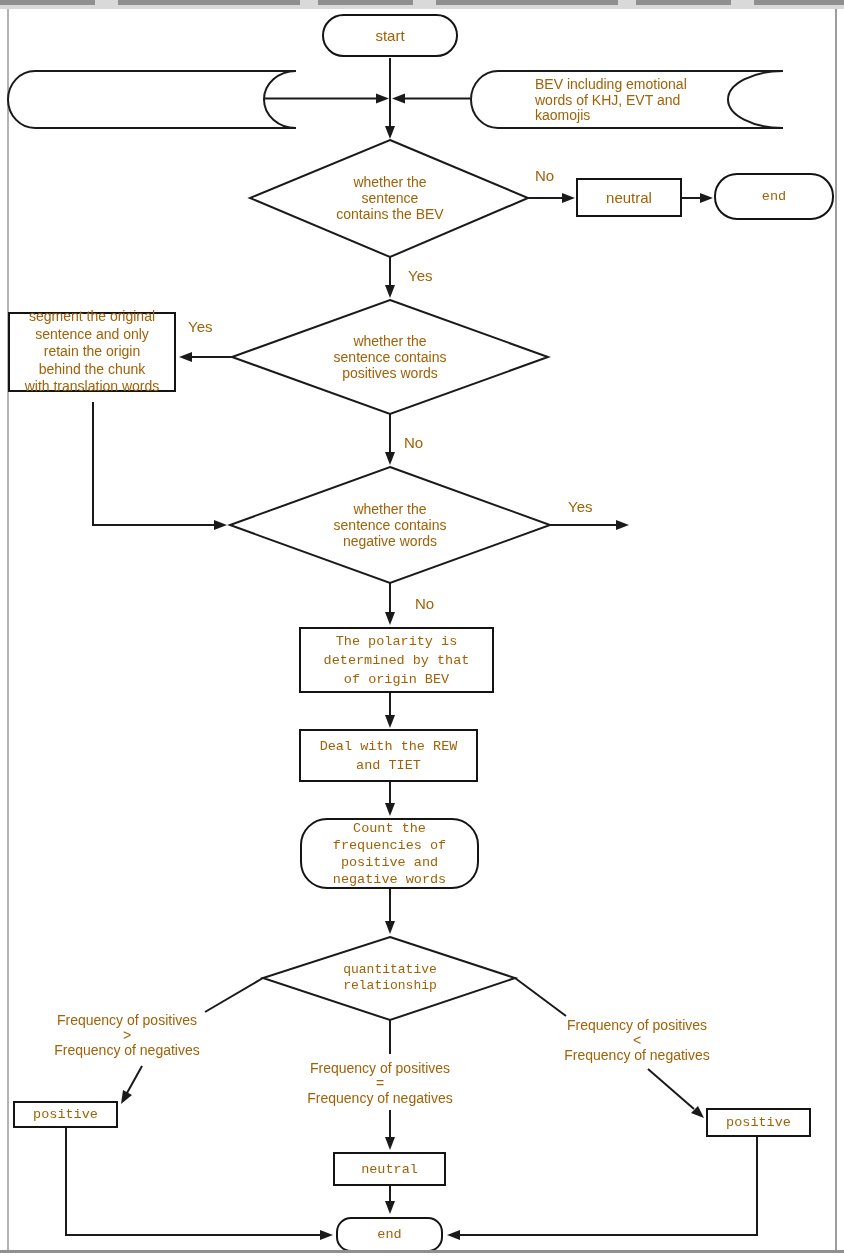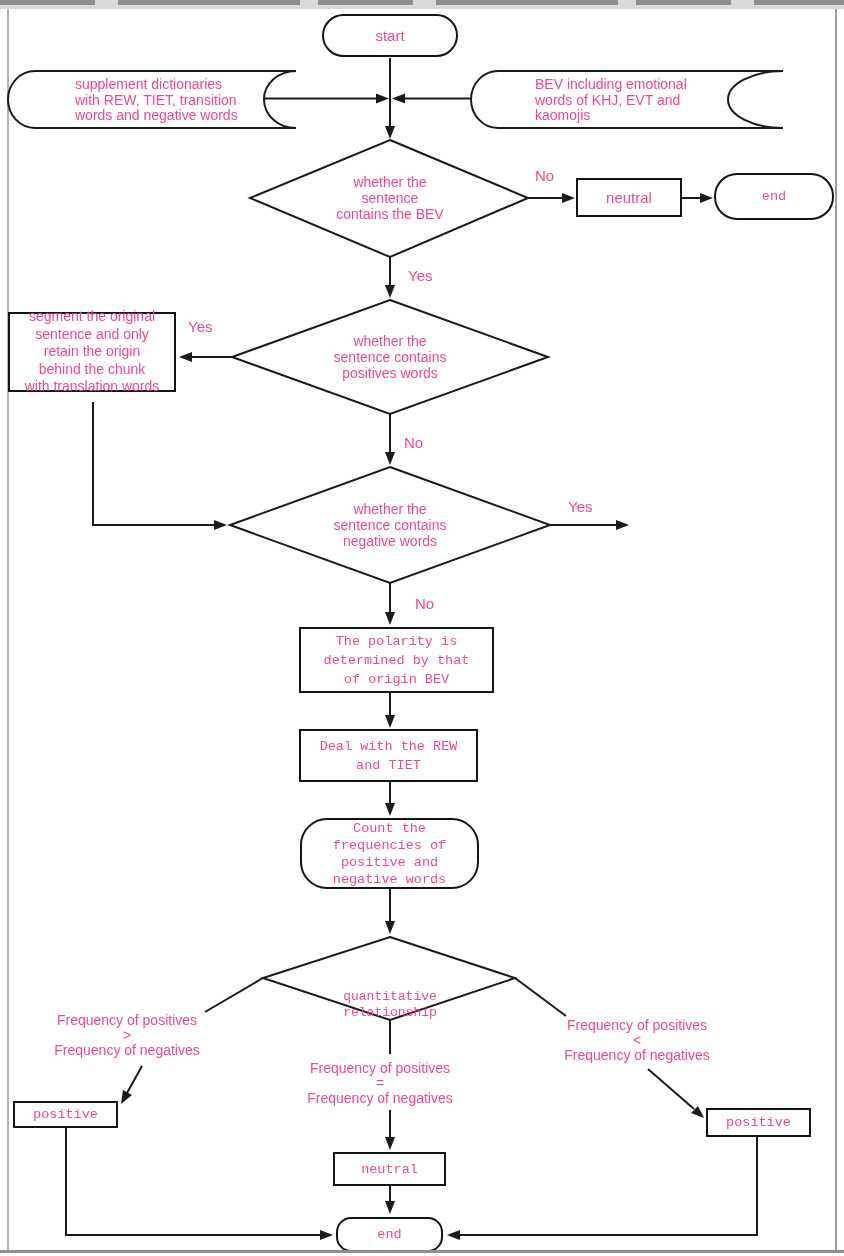--- a/index.html
+++ b/index.html
@@ -1,17 +1,17 @@
 <!DOCTYPE html>
 <html><head>
 <meta charset="utf-8">
 <style>
   html,body{margin:0;padding:0;background:#fff;}
   #page{position:relative;width:844px;height:1256px;background:#ffffff;overflow:hidden;
-        font-family:"Liberation Sans",sans-serif;color:#ec4899;}
+        font-family:"Liberation Sans",sans-serif;color:#a16207;}
   
   .band-top{position:absolute;left:0;top:0;width:844px;height:9px;background:#d9d9d9;}
   .band-top .dashes{position:absolute;left:0;top:0;width:100%;height:5px;
         background:repeating-linear-gradient(90deg,#8f8f8f 0 95px,#d9d9d9 95px 118px,#8f8f8f 118px 300px,#d9d9d9 300px 318px);}
   .border-left{position:absolute;left:7px;top:9px;width:2px;height:1241px;background:#b3b3b3;}
   .border-right{position:absolute;left:835px;top:9px;width:2px;height:1241px;background:#9d9d9d;}
   .border-bottom{position:absolute;left:0;top:1250px;width:844px;height:3px;background:#8f8f8f;z-index:5;}
   
   svg.wires{position:absolute;left:0;top:0;z-index:1;}
   .box{position:absolute;box-sizing:border-box;border:2px solid #141414;background:#fff;
@@ -148,46 +148,41 @@
     </div>
 
   <div class="box mono" style="left:333px;top:1152px;width:113px;height:34px;">
       <span>neutral</span>
     </div>
 
   <div class="box cap mono" style="left:336px;top:1217px;width:107px;height:35px;border-radius:15px;">
       <span>end</span>
     </div>
 
-  <div class="txt" style="left:75px;top:77px;text-align:left;line-height:15.5px;">
-      <div>supplement dictionaries</div>
-      <div>with REW, TIET, transition</div>
-      <div>words and negative words</div>
-    </div>
   <div class="txt" style="left:535px;top:77px;text-align:left;line-height:15.5px;">
       <div>BEV including emotional</div>
       <div>words of KHJ, EVT and</div>
       <div>kaomojis</div>
     </div>
   <div class="txt ctr" style="left:390px;top:174px;">
       <div>whether the</div>
       <div>sentence</div>
       <div>contains the BEV</div>
     </div>
   <div class="txt ctr" style="left:390px;top:333px;">
       <div>whether the</div>
       <div>sentence contains</div>
       <div>positives words</div>
     </div>
   <div class="txt ctr" style="left:390px;top:501px;">
       <div>whether the</div>
       <div>sentence contains</div>
       <div>negative words</div>
     </div>
-  <div class="txt ctr mono" style="left:390px;top:962px;margin-top:27px;">
+  <div class="txt ctr mono" style="left:390px;top:962px;">
       <div>quantitative</div>
       <div>relationship</div>
     </div>
 
   <div class="txt ctr" style="left:127px;top:1013px;line-height:15px;">
       <div>Frequency of positives</div>
       <div>&gt;</div>
       <div>Frequency of negatives</div>
     </div>
   <div class="txt ctr" style="left:380px;top:1061px;line-height:15px;">

